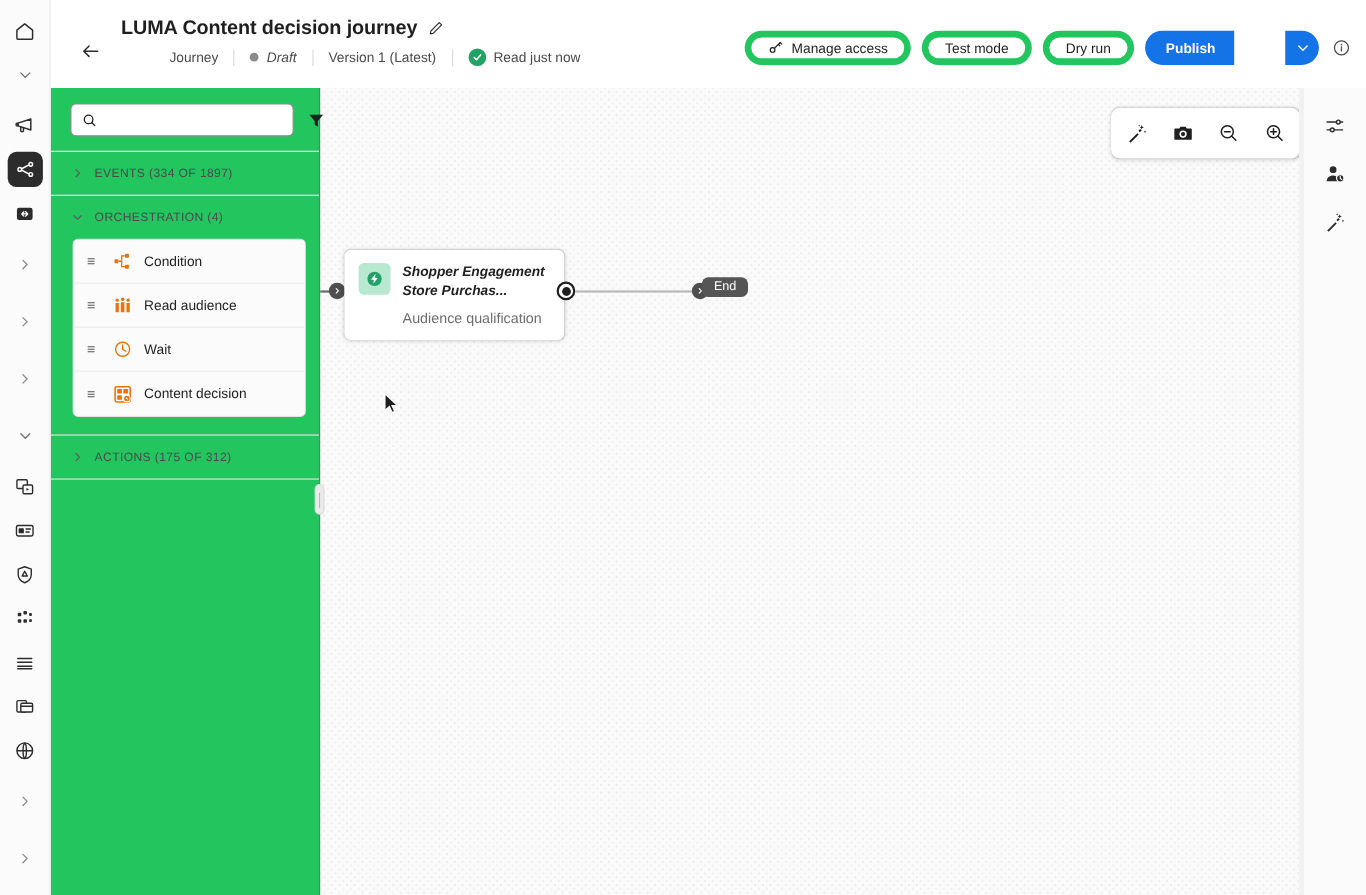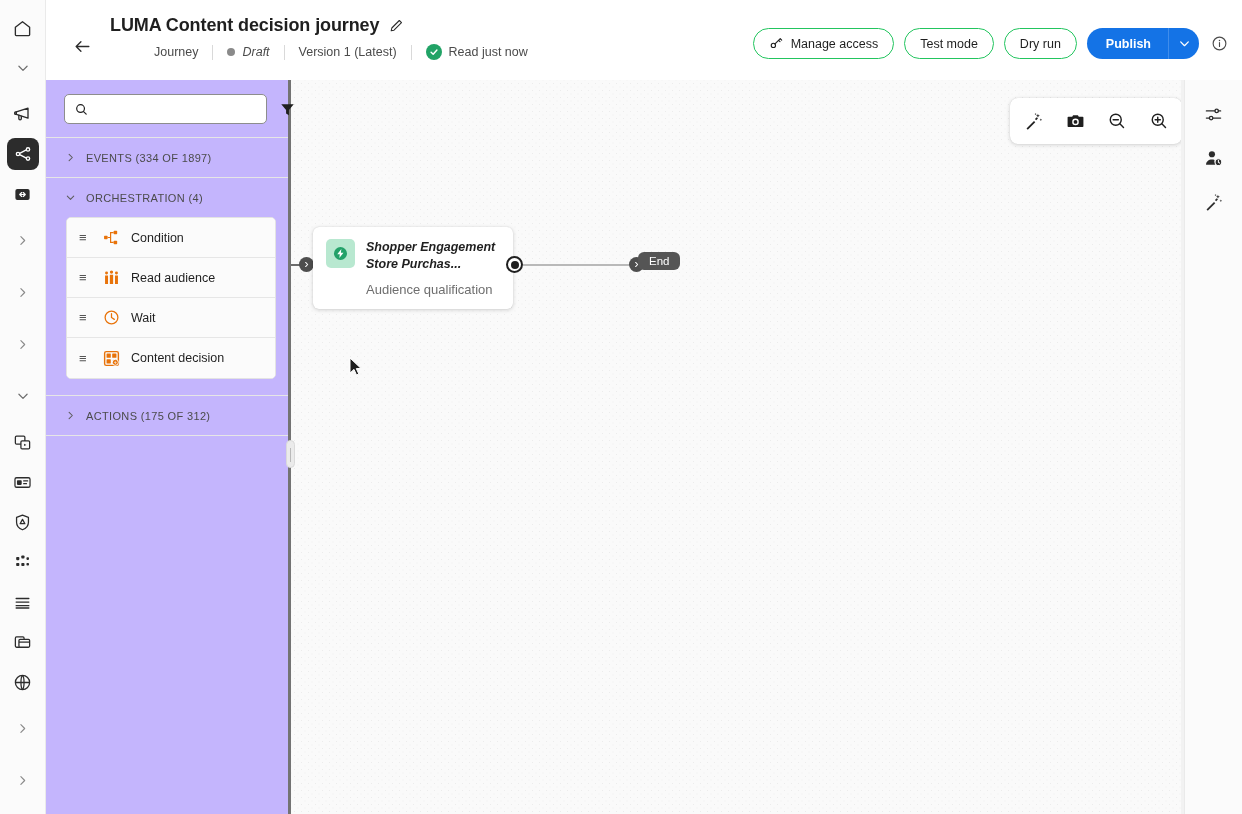--- a/index.html
+++ b/index.html
@@ -53,43 +53,43 @@
   .meta-row .divider { width: 1px; height: 15px; background: #d9d9d9; }
   .dot-draft { width: 8px; height: 8px; border-radius: 50%; background: #8a8a8a; }
   .draft-label { font-style: italic; }
   .check-badge {
     width: 16px; height: 16px; border-radius: 50%; background: #21a366;
     display: flex; align-items: center; justify-content: center; color: #fff;
   }
 
   .hdr-actions { position: absolute; right: 14px; top: 28px; display: flex; align-items: center; gap: 10px; }
   .btn {
-    height: 31px; border: 1px solid #22c55e; border-radius: 16px;
+    height: 31px; border: 6px solid #22c55e; border-radius: 16px;
     background: #ffffff; color: #1f1f1f; font-size: 12.5px;
     padding: 0 15px; display: flex; align-items: center; gap: 7px;
     cursor: pointer; font-family: "Liberation Sans", sans-serif; white-space: nowrap;
   }
-  .publish-group { display: flex; align-items: flex-end; }
+  .publish-group { display: flex; align-items: flex-end; gap: 46px; }
   .btn-publish {
     height: 31px; background: #1473e6; color: #fff; border: none;
     border-radius: 16px 0 0 16px; font-size: 12.5px; font-weight: bold;
     padding: 0 17px 0 19px; display: flex; align-items: center; cursor: pointer;
     font-family: "Liberation Sans", sans-serif;
   }
   .btn-publish-arrow {
     height: 31px; width: 31px; background: #1473e6; color: #fff;
     border: none; border-left: 1px solid #3f8dec; border-radius: 0 16px 16px 0;
     display: flex; align-items: center; justify-content: center; cursor: pointer;
   }
   .info-icon { color: #4b4b4b; cursor: pointer; display: flex; margin-left: 2px; }
 
   
   .panel {
     position: absolute; left: 46px; top: 80px; width: 245px; height: 734px;
-    background: #c4b5fd; border-right: 3px solid #737373; z-index: 3;
+    background: #22c55e; border-right: 1px solid #737373; z-index: 3;
   }
   .search-row { display: flex; align-items: center; padding: 14px 12px 13px 18px; gap: 12px; }
   .search-box {
     flex: 1; height: 30px; border: 1px solid #8d8d8d; border-radius: 5px;
     background: #ffffff; display: flex; align-items: center; padding: 0 9px; gap: 7px;
   }
   .search-box input {
     border: none; outline: none; background: transparent; flex: 1;
     font-size: 12.5px; font-family: "Liberation Sans", sans-serif; color: #1f1f1f;
   }

